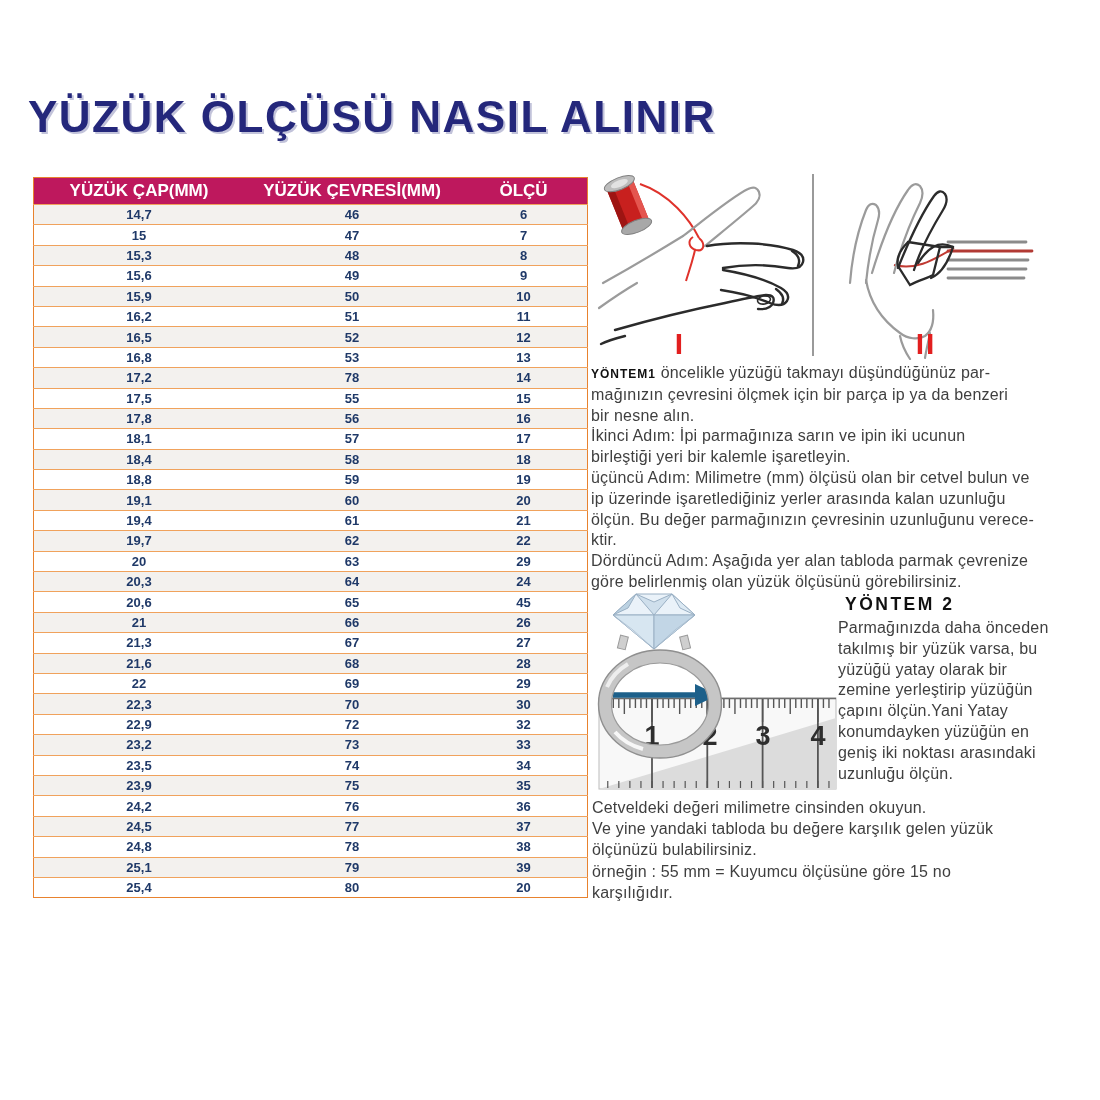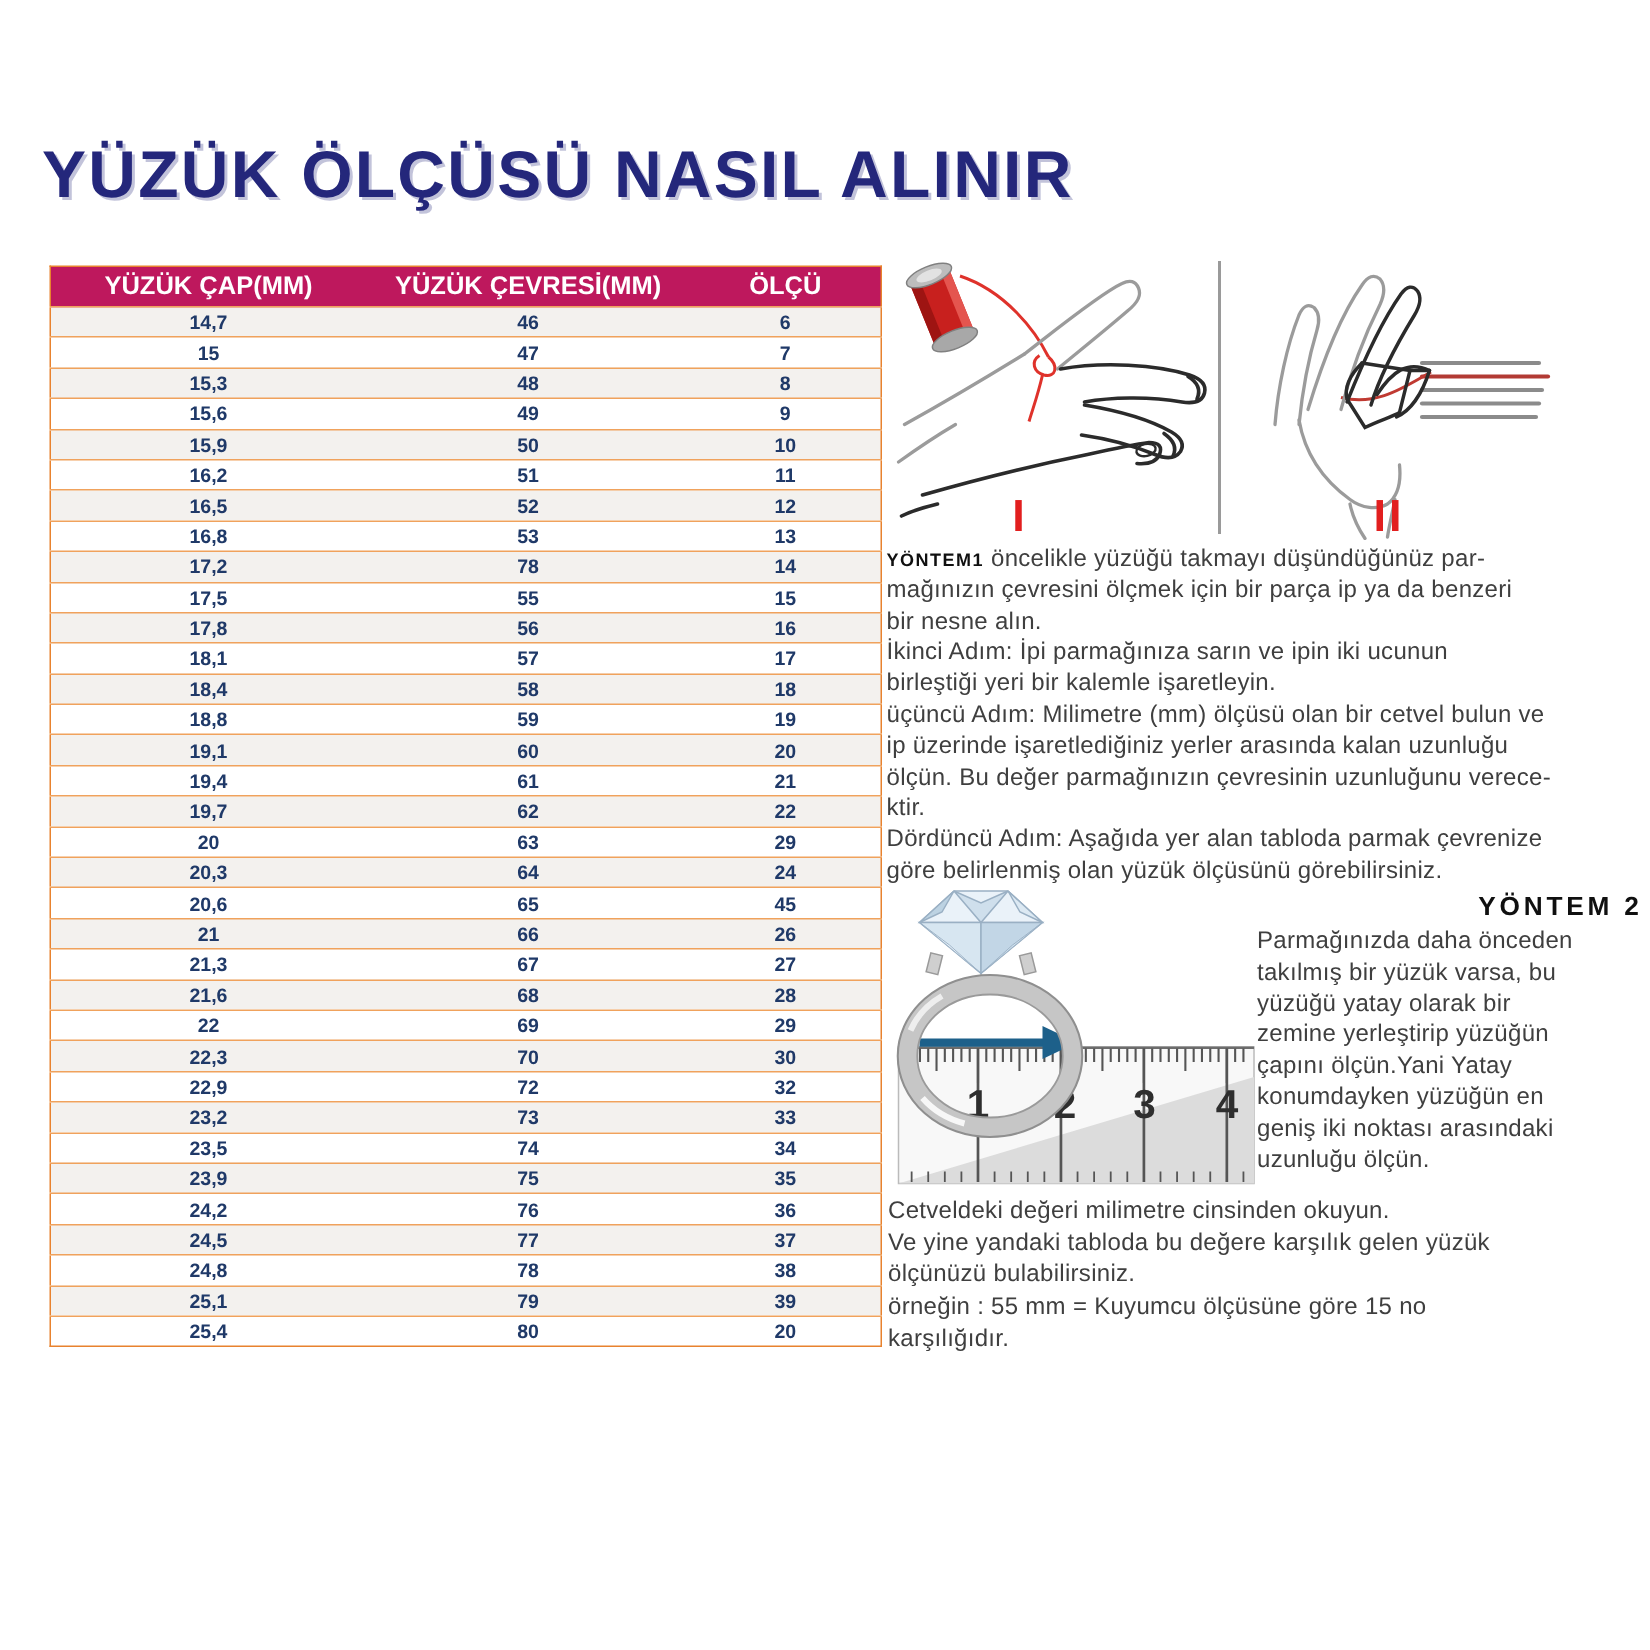--- a/index.html
+++ b/index.html
@@ -35,21 +35,21 @@
   
   .para{
     position:absolute;color:#3f3f3f;font-size:16px;line-height:20.8px;
     letter-spacing:.2px;white-space:pre-line;
   }
   .method1{left:591px;top:363px;width:512px;}
   .method1 b{color:#101010;font-size:12px;letter-spacing:1px;}
   .method2{left:838px;top:618px;width:256px;}
   .method2-title{
     position:absolute;left:845px;top:594px;width:250px;
-    font-size:17.5px;font-weight:bold;color:#101010;letter-spacing:2.5px;text-align:right;
+    font-size:17.5px;font-weight:bold;color:#101010;letter-spacing:2.5px;
   }
   .footer-note{left:592px;top:797px;width:505px;line-height:21.2px;}
   
   .fig{position:absolute;}
   .fig-divider{position:absolute;left:812px;top:174px;width:2px;height:182px;background:#9a9a9a;}
 </style>
 </head>
 <body>
 
 <div class="page-title">YÜZÜK ÖLÇÜSÜ NASIL ALINIR</div>

